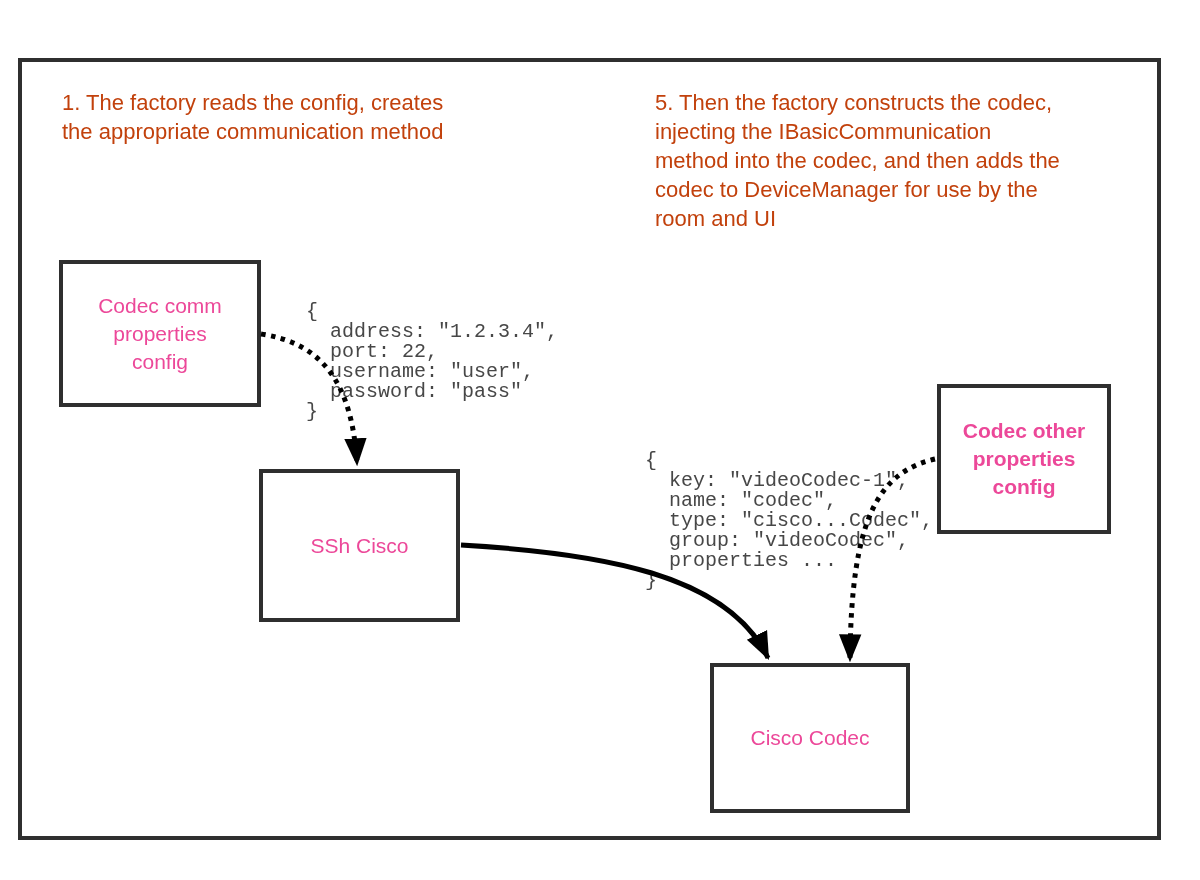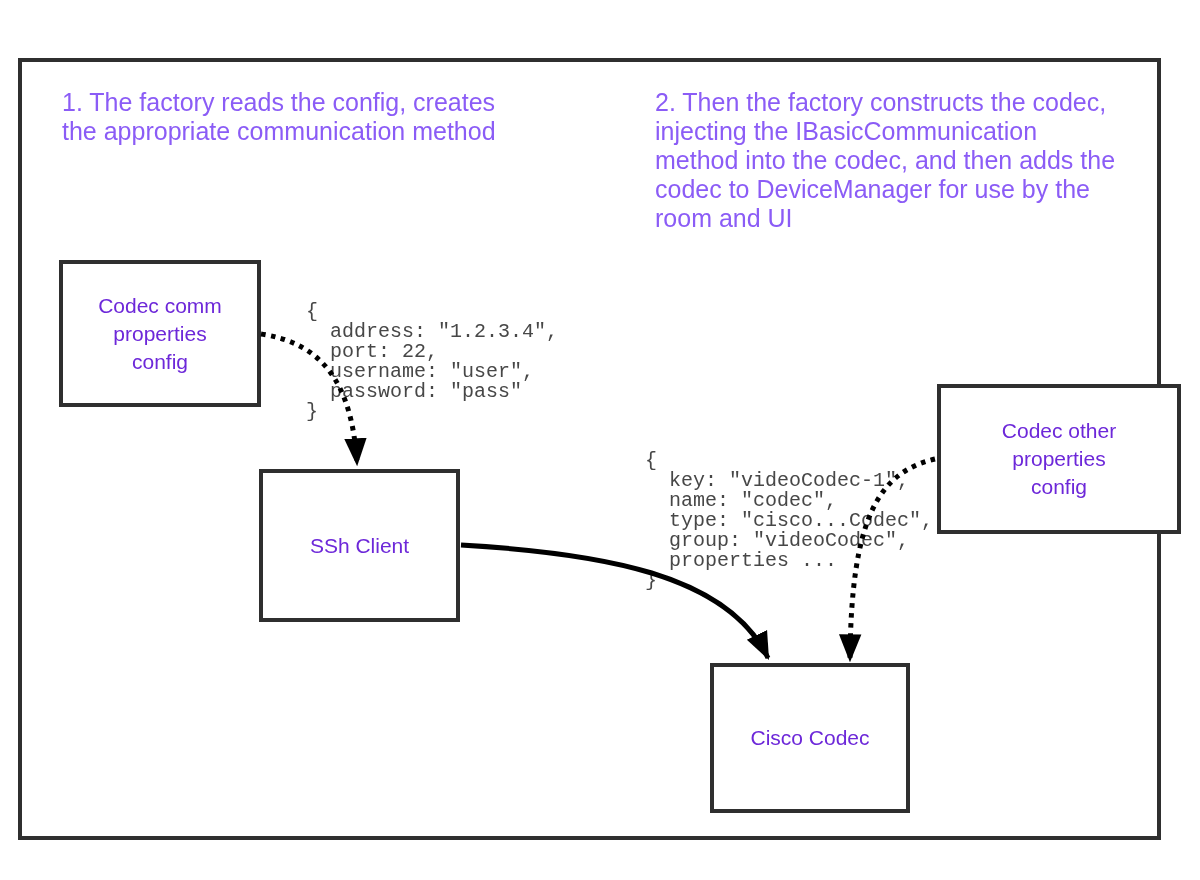--- a/index.html
+++ b/index.html
@@ -20,47 +20,47 @@
     left: 18px;
     top: 58px;
     width: 1143px;
     height: 782px;
     border: 4px solid #2f2f2f;
     box-sizing: border-box;
     background: #ffffff;
   }
   .note {
     position: absolute;
-    font-size: 25px;
+    font-size: 22px;
     line-height: 29px;
-    color: #8b5cf6;
+    color: #c2410c;
     white-space: pre-line;
   }
   .note-step1 { left: 62px;  top: 88px; }
   .note-step2 { left: 655px; top: 88px; }
   .note-result { left: 942px; top: 684px; }
   .node {
     position: absolute;
     background: #ffffff;
     border: 4px solid #2f2f2f;
     box-sizing: border-box;
     display: flex;
     align-items: center;
     justify-content: center;
     text-align: center;
   }
   .node-label {
     font-size: 21px;
     line-height: 28px;
-    color: #6d28d9;
+    color: #ec4899;
     white-space: pre-line;
   }
   .node-codec-comm   { left: 59px;  top: 260px; width: 202px; height: 147px; }
   .node-ssh-client   { left: 259px; top: 469px; width: 201px; height: 153px; }
-  .node-codec-other  { left: 937px; top: 384px; width: 244px; height: 150px; }
+  .node-codec-other  { left: 937px; top: 384px; width: 174px; height: 150px; font-weight: bold; }
   .node-cisco-codec  { left: 710px; top: 663px; width: 200px; height: 150px; align-items: center; }
   .code {
     position: absolute;
     margin: 0;
     font-family: "Liberation Mono", monospace;
     font-size: 20px;
     line-height: 20px;
     color: #474747;
     white-space: pre;
   }
@@ -87,21 +87,21 @@
 </head>
 <body>
 
 <div class="canvas">
 
   <div class="frame"></div>
 
   <div class="note note-step1">1. The factory reads the config, creates
 the appropriate communication method</div>
 
-  <div class="note note-step2">2. Then the factory constructs the codec,
+  <div class="note note-step2">5. Then the factory constructs the codec,
 injecting the IBasicCommunication
 method into the codec, and then adds the
 codec to DeviceManager for use by the
 room and UI</div>
 
 
   <pre class="code code-comm">{
   address: "1.2.3.4",
   port: 22,
   username: "user",
@@ -116,21 +116,21 @@
   properties ...
 }</pre>
 
   <div class="node node-codec-comm">
     <span class="node-label">Codec comm
 properties
 config</span>
   </div>
 
   <div class="node node-ssh-client">
-    <span class="node-label">SSh Client</span>
+    <span class="node-label">SSh Cisco</span>
   </div>
 
   <div class="node node-codec-other">
     <span class="node-label">Codec other
 properties
 config</span>
   </div>
 
   <div class="node node-cisco-codec">
     <span class="node-label">Cisco Codec</span>

